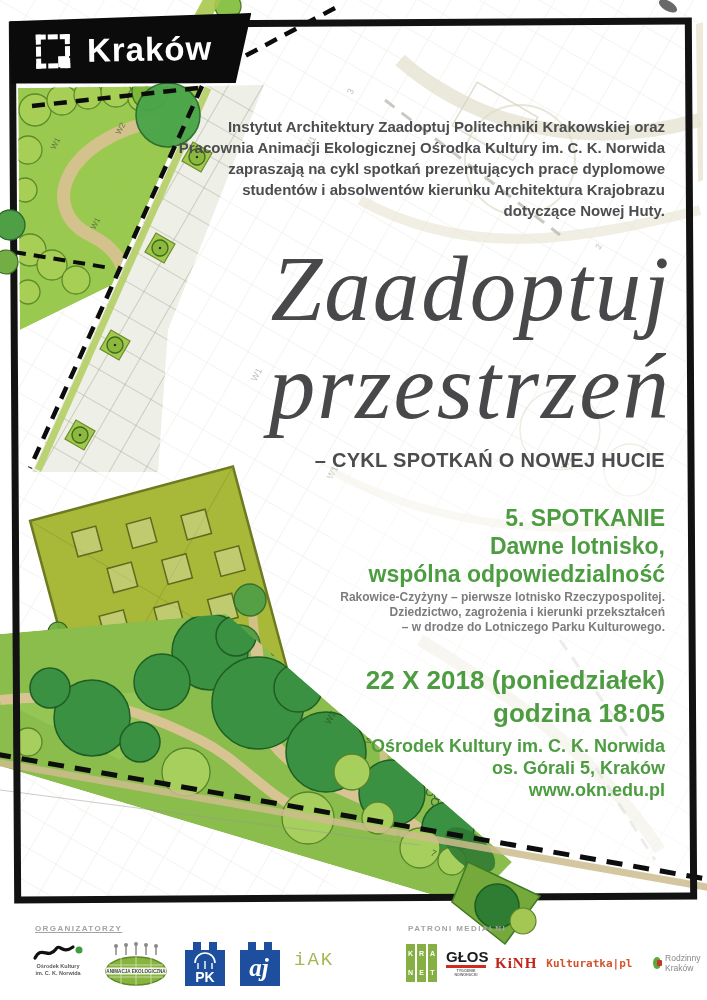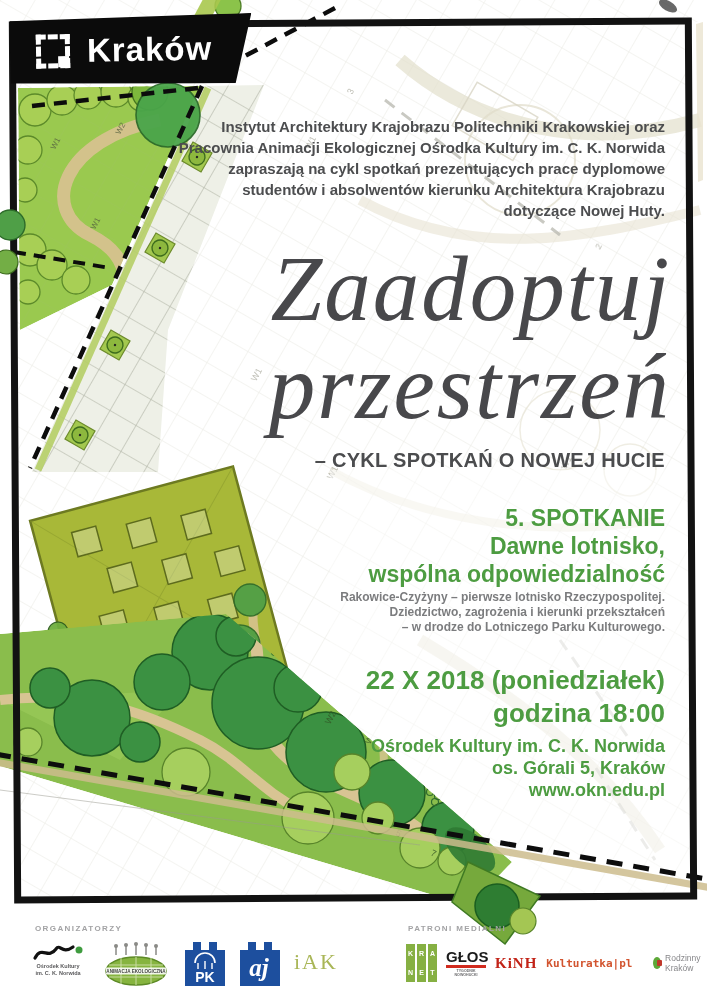--- a/index.html
+++ b/index.html
@@ -30,35 +30,35 @@
            font-weight:bold;line-height:28px;}
   .meeting-desc{right:42px;top:590px;text-align:right;color:#7b7c7e;font-size:12px;
                 font-weight:bold;line-height:15px;}
   .event-date{right:42px;top:664px;text-align:right;color:#4d9c41;font-size:26px;
               font-weight:bold;line-height:33px;}
   .event-venue{right:42px;top:735px;text-align:right;color:#4d9c41;font-size:18px;
                font-weight:bold;line-height:22px;}
 
   
   .foot-label{color:#a3a3a5;font-size:8px;font-weight:bold;letter-spacing:1.4px;}
-  #organizers-label{left:35px;top:924px;}
+  #organizers-label{left:35px;top:924px;text-decoration:underline;}
   #media-label{left:408px;top:924px;}
   .org-row{left:28px;top:941px;display:flex;align-items:flex-start;gap:13px;}
   .media-row{left:406px;top:944px;display:flex;align-items:center;gap:9px;}
 
   .logo-okn{width:60px;text-align:center;}
   .logo-okn .sig{display:block;margin:0 auto;}
   .logo-okn .l{font-size:5.5px;color:#5a5a5c;line-height:6.5px;font-weight:bold;}
 
   .logo-anim{width:70px;}
 
   .logo-castle{width:42px;height:46px;position:relative;}
 
-  .logo-iak{font-size:22px;color:#a9b657;letter-spacing:2px;margin-top:8px;
-            font-family:Liberation Serif, serif;}
+  .logo-iak{font-size:19px;color:#a9b657;letter-spacing:2px;margin-top:8px;
+            font-family:Liberation Mono, monospace;}
 
   .logo-kranet{display:flex;gap:2px;}
   .logo-kranet .bar{width:9px;height:38px;background:#86b043;display:flex;flex-direction:column;
                     align-items:center;justify-content:space-around;}
   .logo-kranet .bar span{color:#fff;font-size:7px;font-weight:bold;line-height:7px;}
 
   .logo-glos{text-align:center;width:40px;}
   .logo-glos .g{font-size:15px;font-weight:900;color:#1b1b1b;letter-spacing:0;line-height:15px;}
   .logo-glos .bar{height:3px;background:#d12b1e;margin:1px 0 1px 0;}
   .logo-glos .s{font-size:3.6px;color:#6b6b6d;font-weight:bold;}
@@ -300,21 +300,21 @@
 
 <div class="city-bar">
   <div class="city-logo">
     <div class="dash"></div>
       <div class="corner"></div>
   </div>
   <div class="city-name">Kraków</div>
 </div>
 
 <div class="abs intro">
-  <div>Instytut Architektury Krajobrazu Politechniki Krakowskiej oraz</div>
+  <div>Instytut Architektury Zaadoptuj Politechniki Krakowskiej oraz</div>
   <div>Pracownia Animacji Ekologicznej Ośrodka Kultury im. C. K. Norwida</div>
   <div>zapraszają na cykl spotkań prezentujących prace dyplomowe</div>
   <div>studentów i absolwentów kierunku Architektura Krajobrazu</div>
   <div>dotyczące Nowej Huty.</div>
 </div>
 
 <div class="abs title">
   <div>Zaadoptuj</div>
   <div>przestrzeń</div>
 </div>
@@ -326,21 +326,21 @@
   <div>wspólna odpowiedzialność</div>
 </div>
 <div class="abs meeting-desc">
   <div>Rakowice-Czyżyny – pierwsze lotnisko Rzeczypospolitej.</div>
   <div>Dziedzictwo, zagrożenia i kierunki przekształceń</div>
   <div>– w drodze do Lotniczego Parku Kulturowego.</div>
 </div>
 
 <div class="abs event-date">
   <div>22 X 2018 (poniedziałek)</div>
-  <div>godzina 18:00</div>
+  <div>godzina 18:05</div>
 </div>
 <div class="abs event-venue">
   <div>Ośrodek Kultury im. C. K. Norwida</div>
   <div>os. Górali 5, Kraków</div>
   <div>www.okn.edu.pl</div>
 </div>
 
 <div class="abs foot-label" id="organizers-label">ORGANIZATORZY</div>
 
 <div class="abs org-row">

